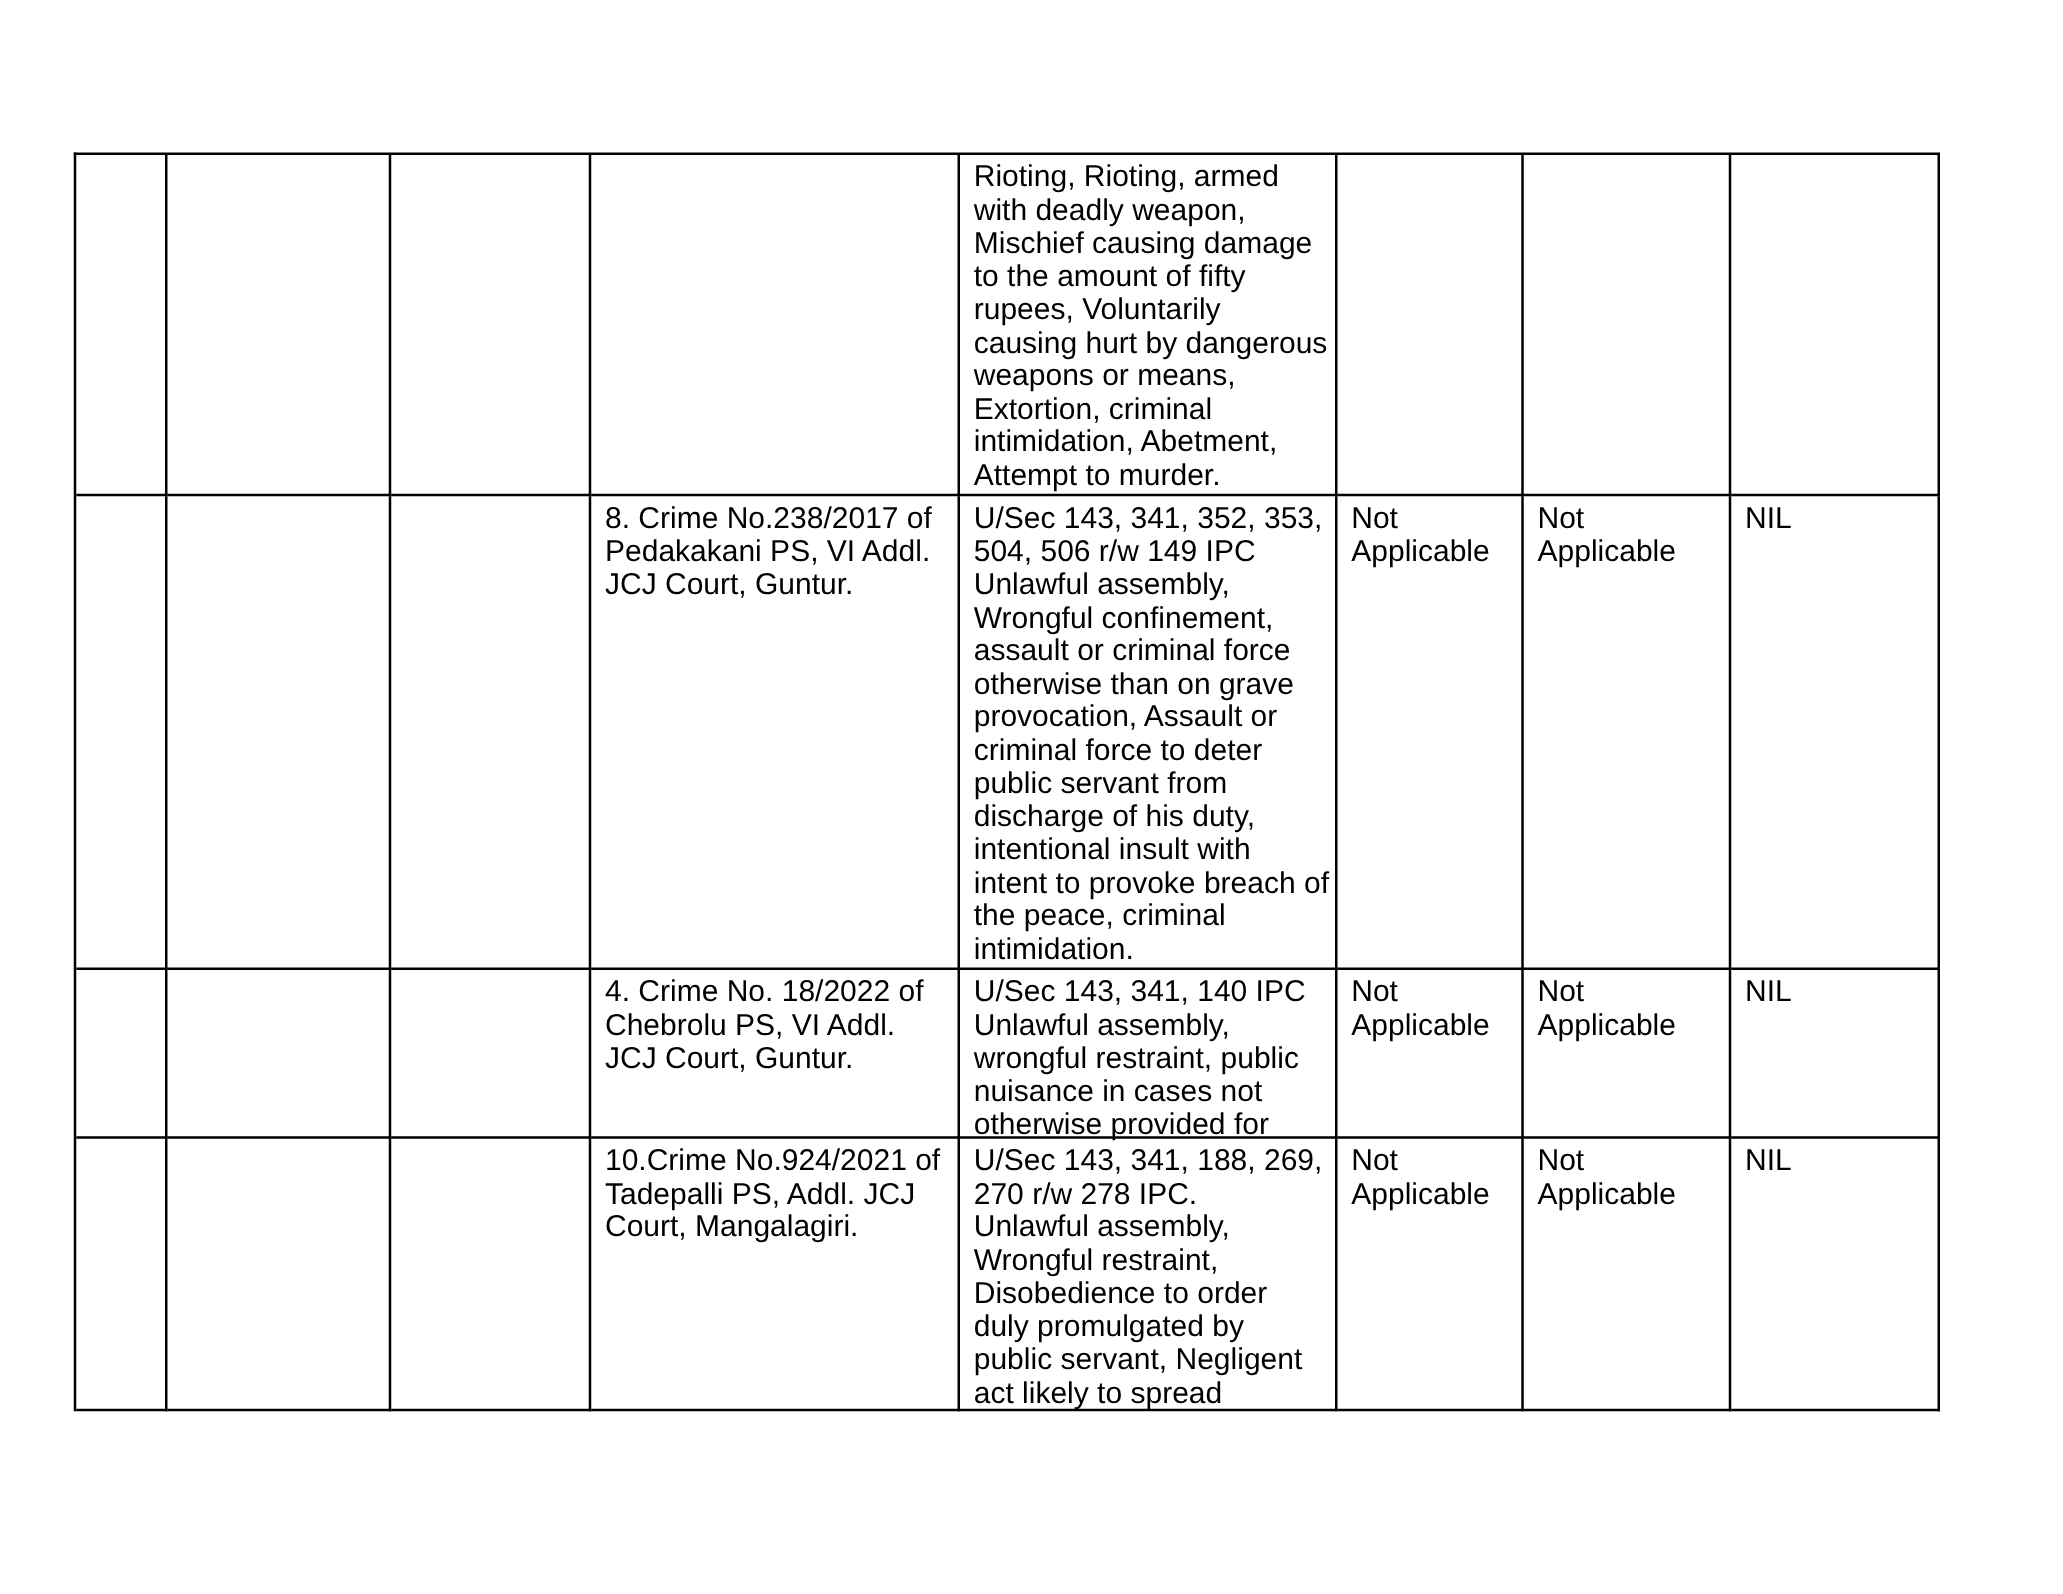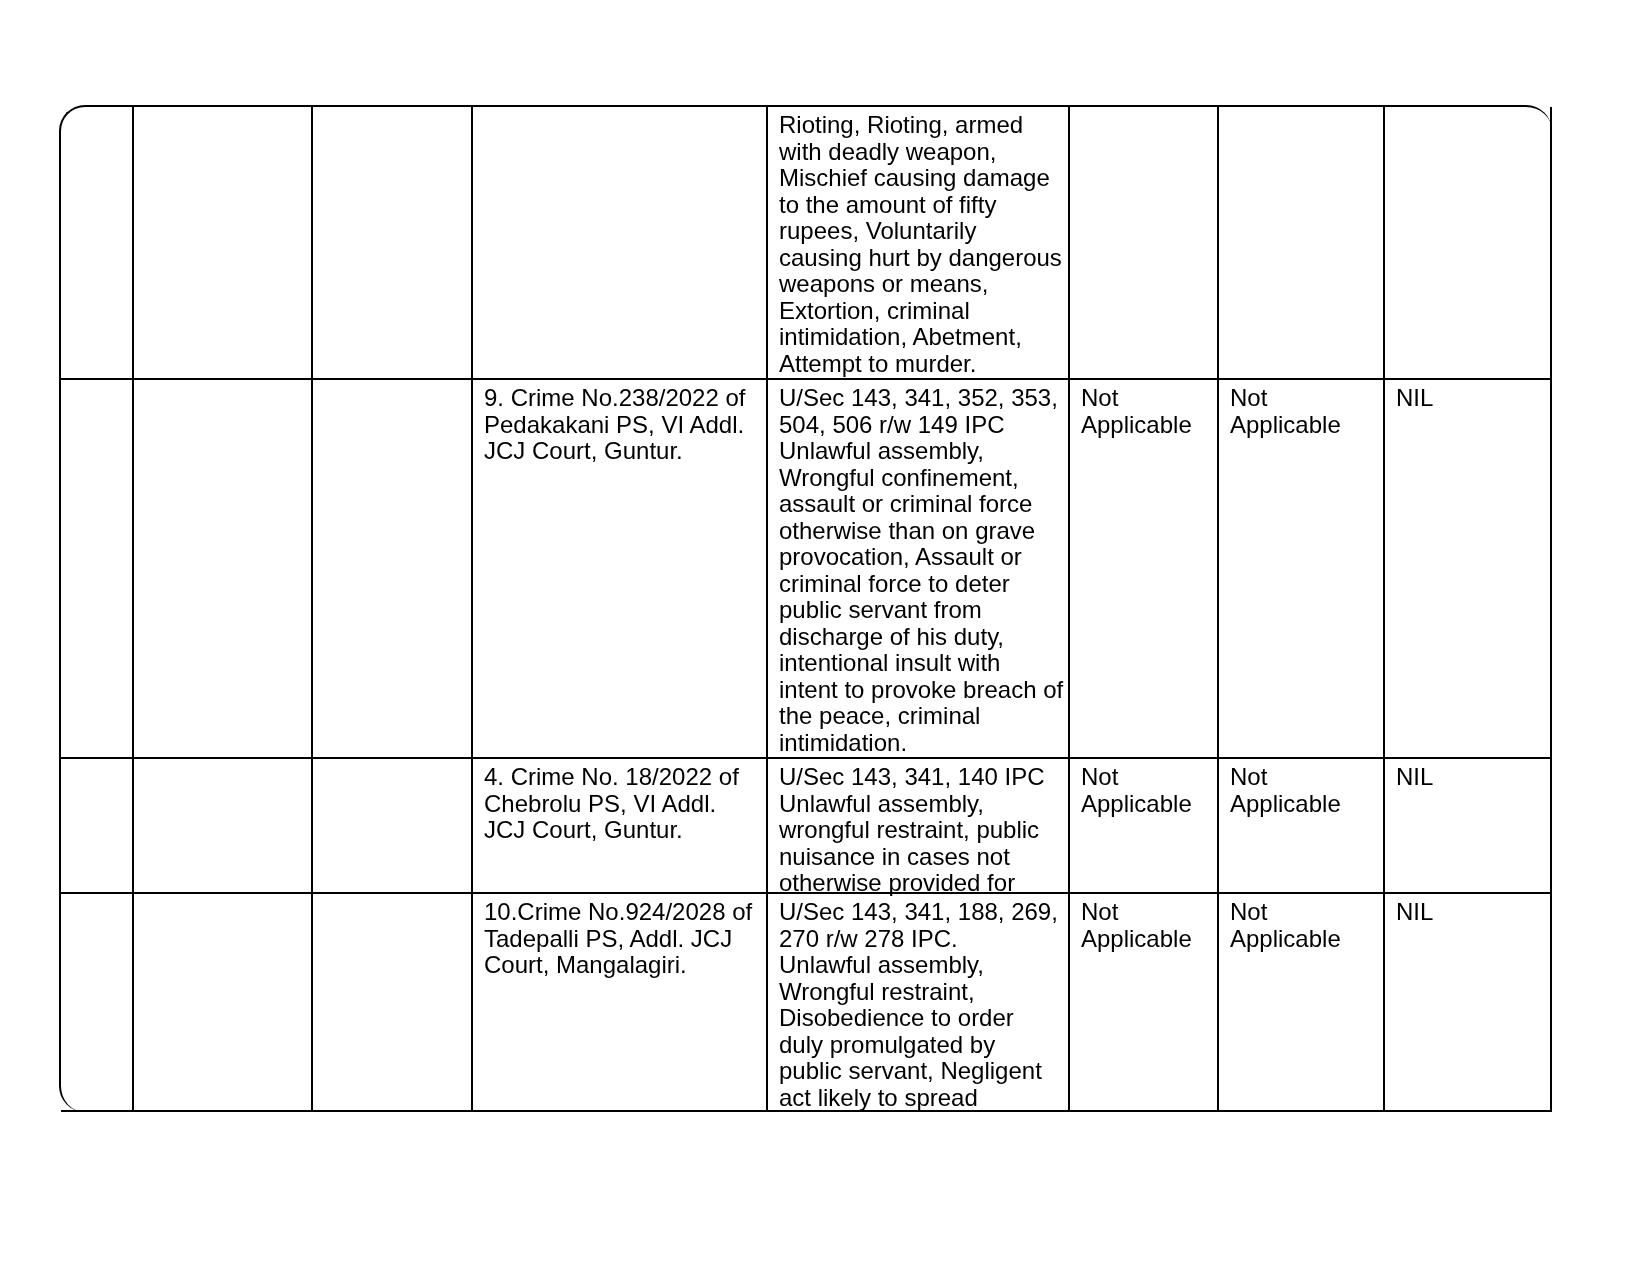--- a/index.html
+++ b/index.html
@@ -12,27 +12,26 @@
     width: 1650px;
     height: 1275px;
     background: var(--page-bg, #ffffff);
     font-family: "Liberation Sans", sans-serif;
     color: var(--text-color, #000000);
     overflow: hidden;
   }
   .doc-table {
     position: absolute;
     left: 59px;
-    top: 105px;
+    top: 122px;
     display: grid;
     grid-template-columns: 73px 179px 160px 295px 302px 149px 166px 167px;
     grid-template-rows: 273px 379px 135px 218px;
     border-top: 2px solid var(--border-color, #000000);
     border-left: 2px solid var(--border-color, #000000);
-    border-radius: 26px;
   }
   .cell {
     box-sizing: border-box;
     border-right: 2px solid var(--border-color, #000000);
     border-bottom: 2px solid var(--border-color, #000000);
     padding: 5px 6px 2px 11px;
     font-size: 24px;
     line-height: 26.5px;
     letter-spacing: 0px;
     white-space: pre;
@@ -58,21 +57,21 @@
 weapons or means,
 Extortion, criminal
 intimidation, Abetment,
 Attempt to murder.</div>
       <div class="cell"></div>
       <div class="cell"></div>
       <div class="cell"></div>
       <div class="cell"></div>
       <div class="cell"></div>
       <div class="cell"></div>
-      <div class="cell">9. Crime No.238/2022 of
+      <div class="cell">8. Crime No.238/2017 of
 Pedakakani PS, VI Addl.
 JCJ Court, Guntur.</div>
       <div class="cell">U/Sec 143, 341, 352, 353,
 504, 506 r/w 149 IPC
 Unlawful assembly,
 Wrongful confinement,
 assault or criminal force
 otherwise than on grave
 provocation, Assault or
 criminal force to deter
@@ -99,21 +98,21 @@
 nuisance in cases not
 otherwise provided for</div>
       <div class="cell">Not
 Applicable</div>
       <div class="cell">Not
 Applicable</div>
       <div class="cell">NIL</div>
       <div class="cell"></div>
       <div class="cell"></div>
       <div class="cell"></div>
-      <div class="cell">10.Crime No.924/2028 of
+      <div class="cell">10.Crime No.924/2021 of
 Tadepalli PS, Addl. JCJ
 Court, Mangalagiri.</div>
       <div class="cell">U/Sec 143, 341, 188, 269,
 270 r/w 278 IPC.
 Unlawful assembly,
 Wrongful restraint,
 Disobedience to order
 duly promulgated by
 public servant, Negligent
 act likely to spread</div>

